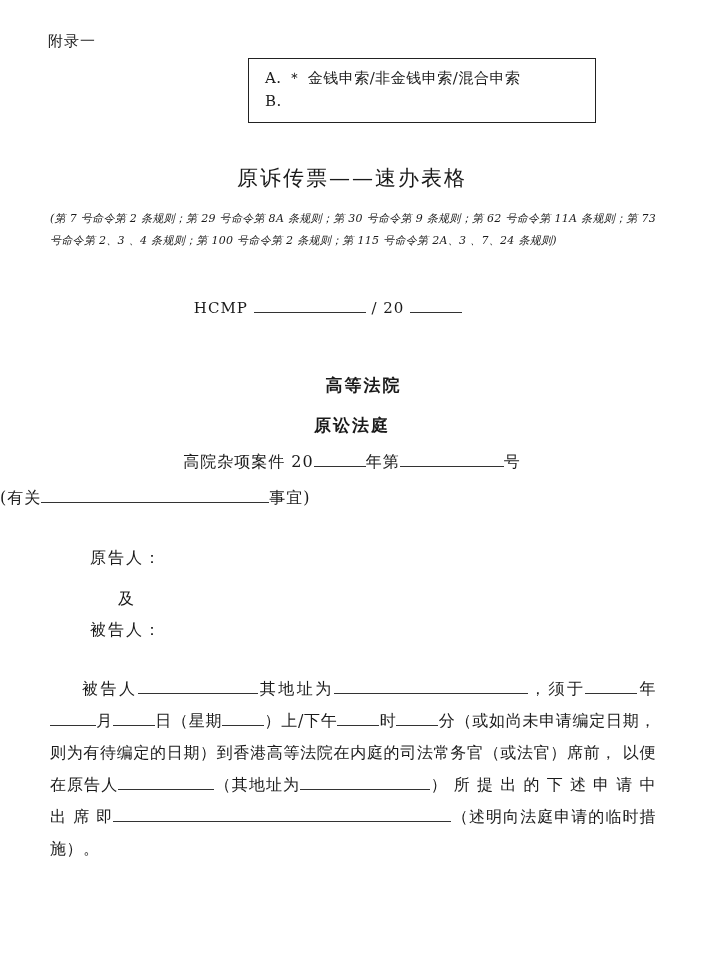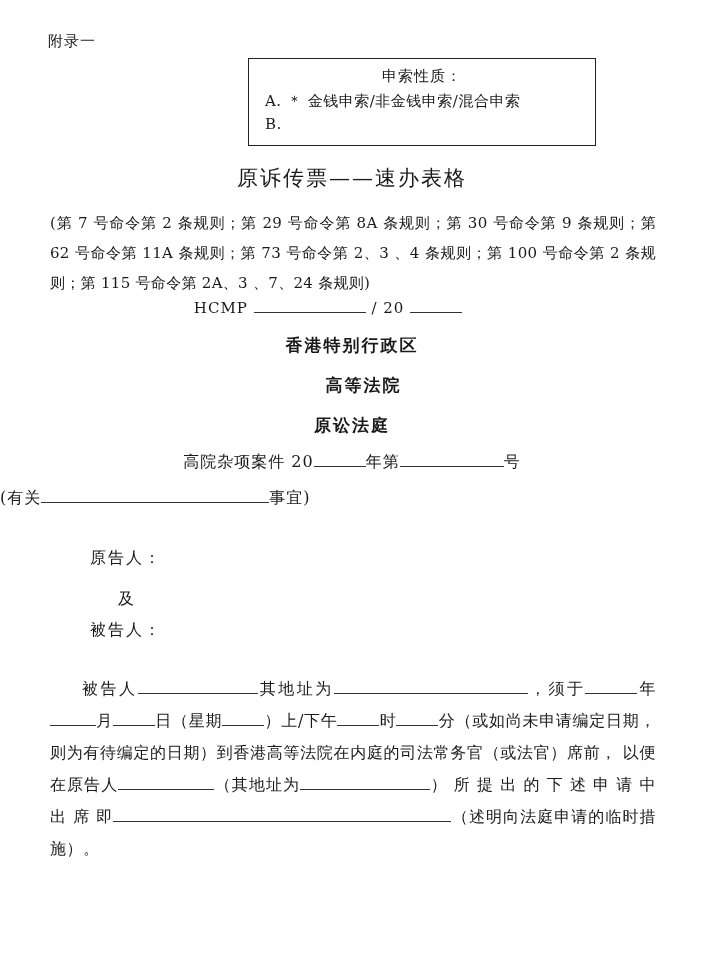--- a/index.html
+++ b/index.html
@@ -62,24 +62,25 @@
     text-align: center;
     font-size: 21px;
     font-weight: normal;
     letter-spacing: 2px;
   }
   .rules-note {
     position: absolute;
     left: 50px;
     top: 208px;
     width: 606px;
-    font-size: 15px;
+    font-size: 11px;
     line-height: 2.0;
     text-align: justify;
     letter-spacing: 0.3px;
+    font-style: italic;
   }
   .hcmp-line {
     position: absolute;
     left: 0;
     right: 48px;
     top: 297px;
     text-align: center;
     font-size: 15px;
     letter-spacing: 1px;
   }
@@ -145,42 +146,40 @@
   .indent { text-indent: 2em; }
 </style>
 </head>
 <body>
 
 <div class="page">
 
   <div class="appendix-label">附录一</div>
 
   <div class="claim-box">
-    <div class="claim-title">申索性质：</div>
     <div class="claim-row">
       <span class="marker">A.</span><span>＊ 金钱申索/非金钱申索/混合申索</span>
     </div>
     <div class="claim-row">
       <span class="marker">B.</span><span></span>
     </div>
   </div>
 
   <div class="doc-title">原诉传票——速办表格</div>
 
   <div class="rules-note">(第 7 号命令第 2 条规则；第 29 号命令第 8A 条规则；第 30 号命令第 9 条规则；第 62 号命令第 11A 条规则；第 73 号命令第 2、3 、4 条规则；第 100 号命令第 2 条规则；第 115 号命令第 2A、3 、7、24 条规则)</div>
 
   <div class="hcmp-line">
     <span>HCMP</span>
     <span class="u" style="width:112px"></span>
     <span>/</span>
     <span>20</span>
     <span class="u" style="width:52px"></span>
   </div>
 
-  <div class="center-line l-region">香港特别行政区</div>
   <div class="center-line l-court">高等法院</div>
   <div class="center-line l-cfi">原讼法庭</div>
 
   <div class="case-no">
     <span>高院杂项案件 20</span><span class="u" style="width:52px"></span><span>年第</span><span class="u" style="width:104px"></span><span>号</span>
   </div>
 
   <div class="matter">
     <span>(有关</span><span class="u" style="width:228px"></span><span>事宜)</span>
   </div>

